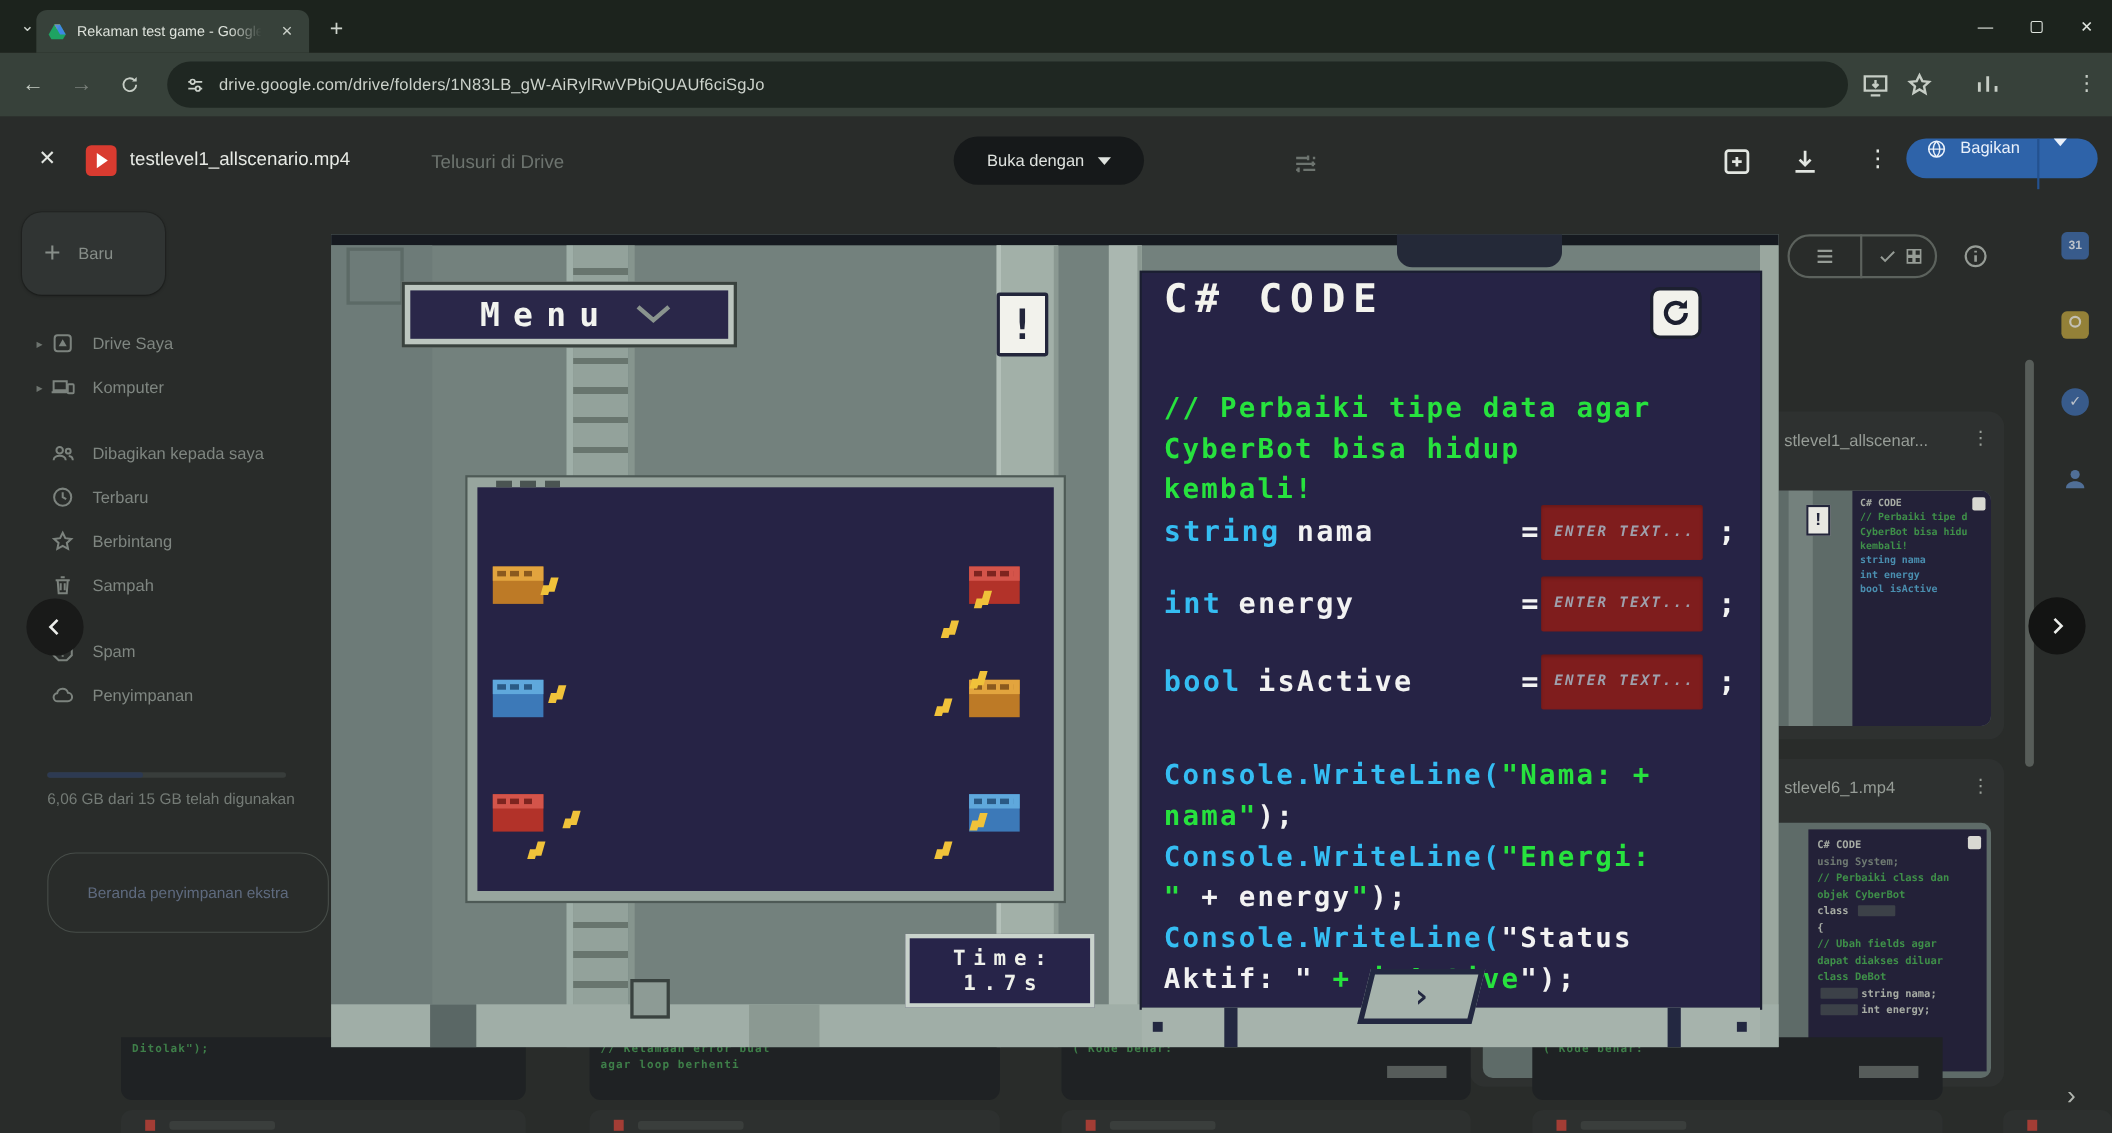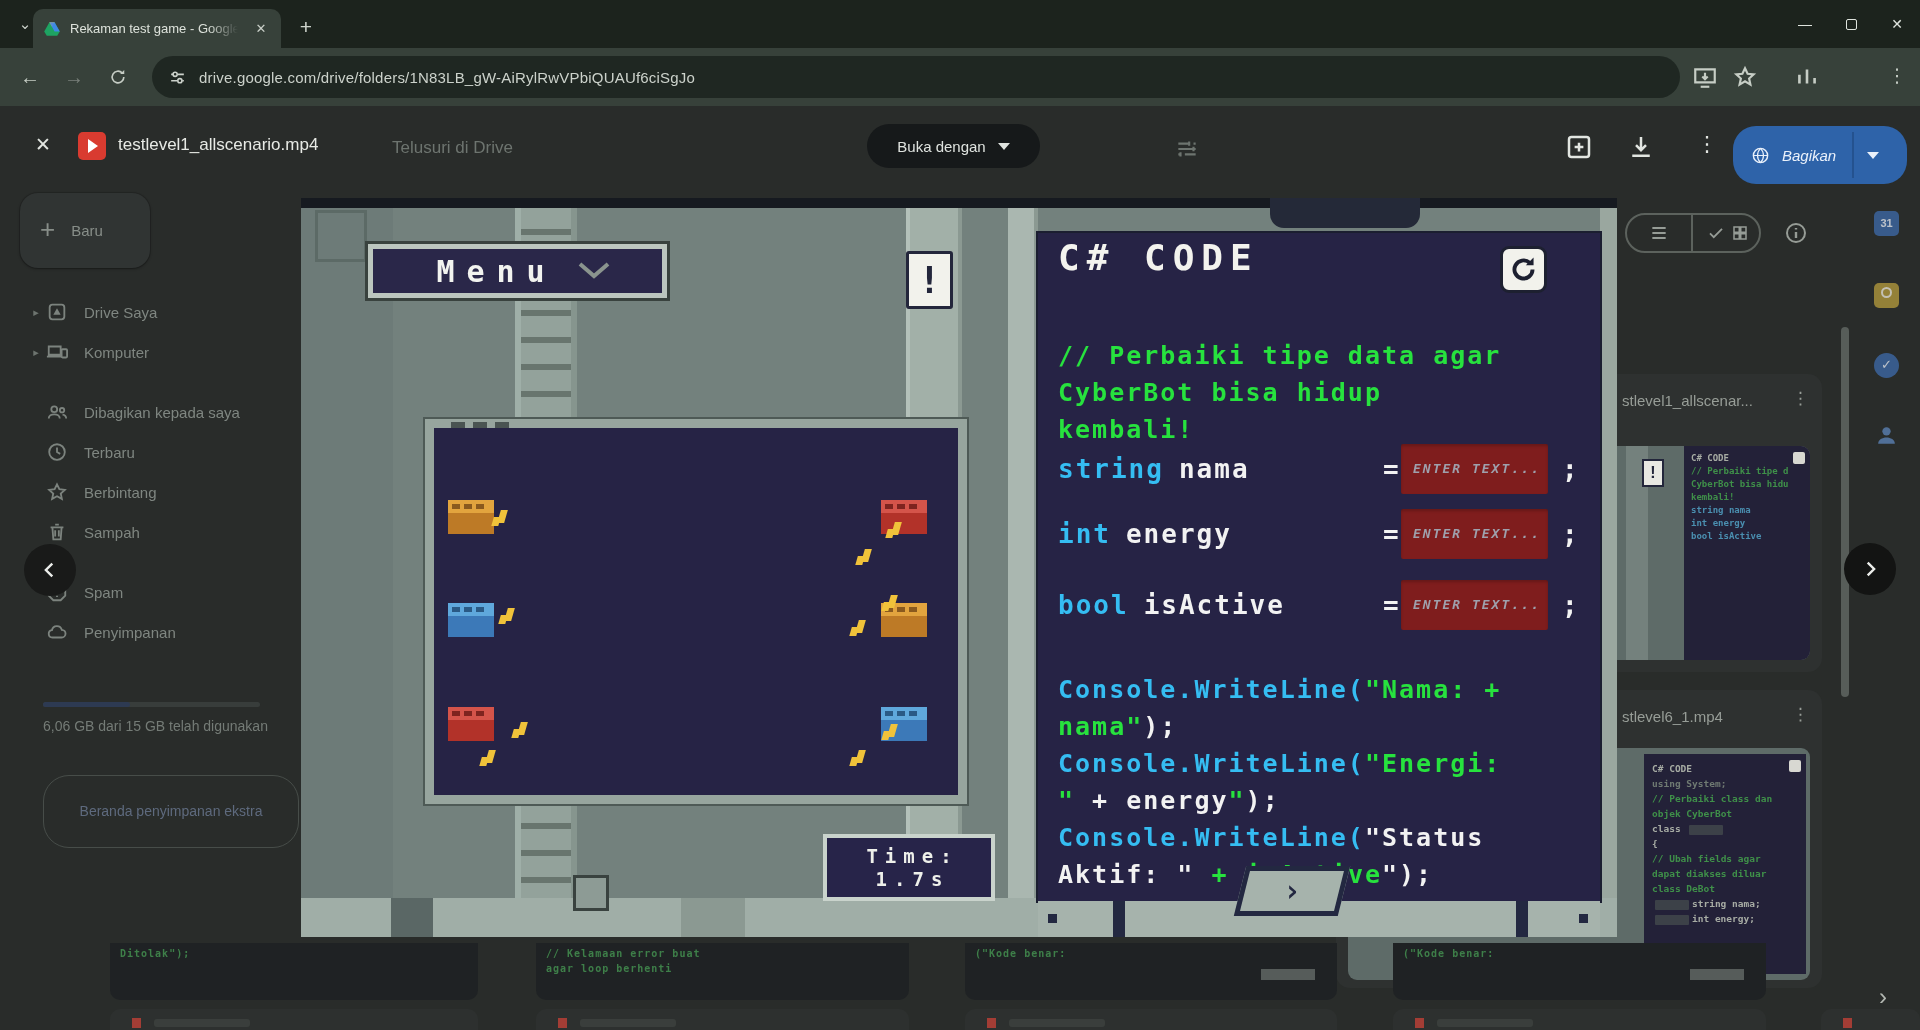--- a/index.html
+++ b/index.html
@@ -125,34 +125,34 @@
   .vidic{position:absolute;left:78px;top:26px;width:28px;height:28px;background:#d93b30;border-radius:5px;}
   .vidic:after{content:"";position:absolute;left:10px;top:7px;border-left:10px solid #fff;
                border-top:7px solid transparent;border-bottom:7px solid transparent;}
   .fname{position:absolute;left:118px;top:29px;color:#e7eae5;font-size:17px;}
   .openwith{position:absolute;left:867px;top:18px;width:173px;height:44px;border-radius:22px;
             background:#16191a;color:#dfe3df;font-size:15px;display:flex;align-items:center;
             justify-content:center;gap:12px;}
   .caret{display:inline-block;width:0;height:0;border-left:6px solid transparent;
          border-right:6px solid transparent;border-top:7px solid #dfe3df;}
   .hdric{position:absolute;top:26px;width:30px;height:30px;color:#e2e6e1;}
-  .share{position:absolute;left:1733px;top:20px;width:174px;height:58px;border-radius:23px;
-         background:#2e63a9;display:flex;align-items:center;color:#eaf1fb;font-style:italic;}
+  .share{position:absolute;left:1733px;top:20px;width:174px;height:36px;border-radius:23px;
+         background:#2e63a9;display:flex;color:#eaf1fb;}
   .share .globe{width:19px;height:19px;margin-left:18px;}
   .share .slabel{font-size:15px;margin-left:12px;}
   .share .sdiv{width:1.5px;height:46px;background:#24528f;margin-left:16px;}
   .share .scaret{margin:0 14px 0 13px;border-top-color:#eaf1fb;}
 
   .navcirc{position:absolute;width:52px;height:52px;border-radius:26px;background:#191a19;
            color:#eceeeb;display:flex;align-items:center;justify-content:center;}
   .navprev{left:24px;top:438px;}
   .navnext{left:1844px;top:437px;background:#131413;}
 
   
-  .video{position:absolute;left:301px;top:92px;width:1316px;height:739px;background:#73817d;overflow:hidden;}
+  .video{position:absolute;left:301px;top:107px;width:1316px;height:739px;background:#73817d;overflow:hidden;}
   .v-topbar{position:absolute;left:0;top:0;width:1316px;height:10px;background:#161a20;}
   .v-leftcol{position:absolute;left:0;top:10px;width:92px;height:729px;background:#6d7b78;}
   .v-sq1{position:absolute;left:14px;top:12px;width:52px;height:52px;border:3px solid #5c6a66;}
   .v-ladder{position:absolute;left:214px;top:10px;width:62px;height:729px;
             background:repeating-linear-gradient(180deg,#93a29b 0 21px,#68756e 21px 27px);
             border-left:6px solid #9fafa8;border-right:6px solid #86958e;}
   .v-pipebang{position:absolute;left:605px;top:10px;width:56px;height:729px;background:#a2b0a8;
               border-left:4px solid #b4c1ba;border-right:4px solid #8b9992;}
   .v-pipemid{position:absolute;left:707px;top:10px;width:30px;height:729px;background:#aab7b0;
              border-right:4px solid #8b9992;}

